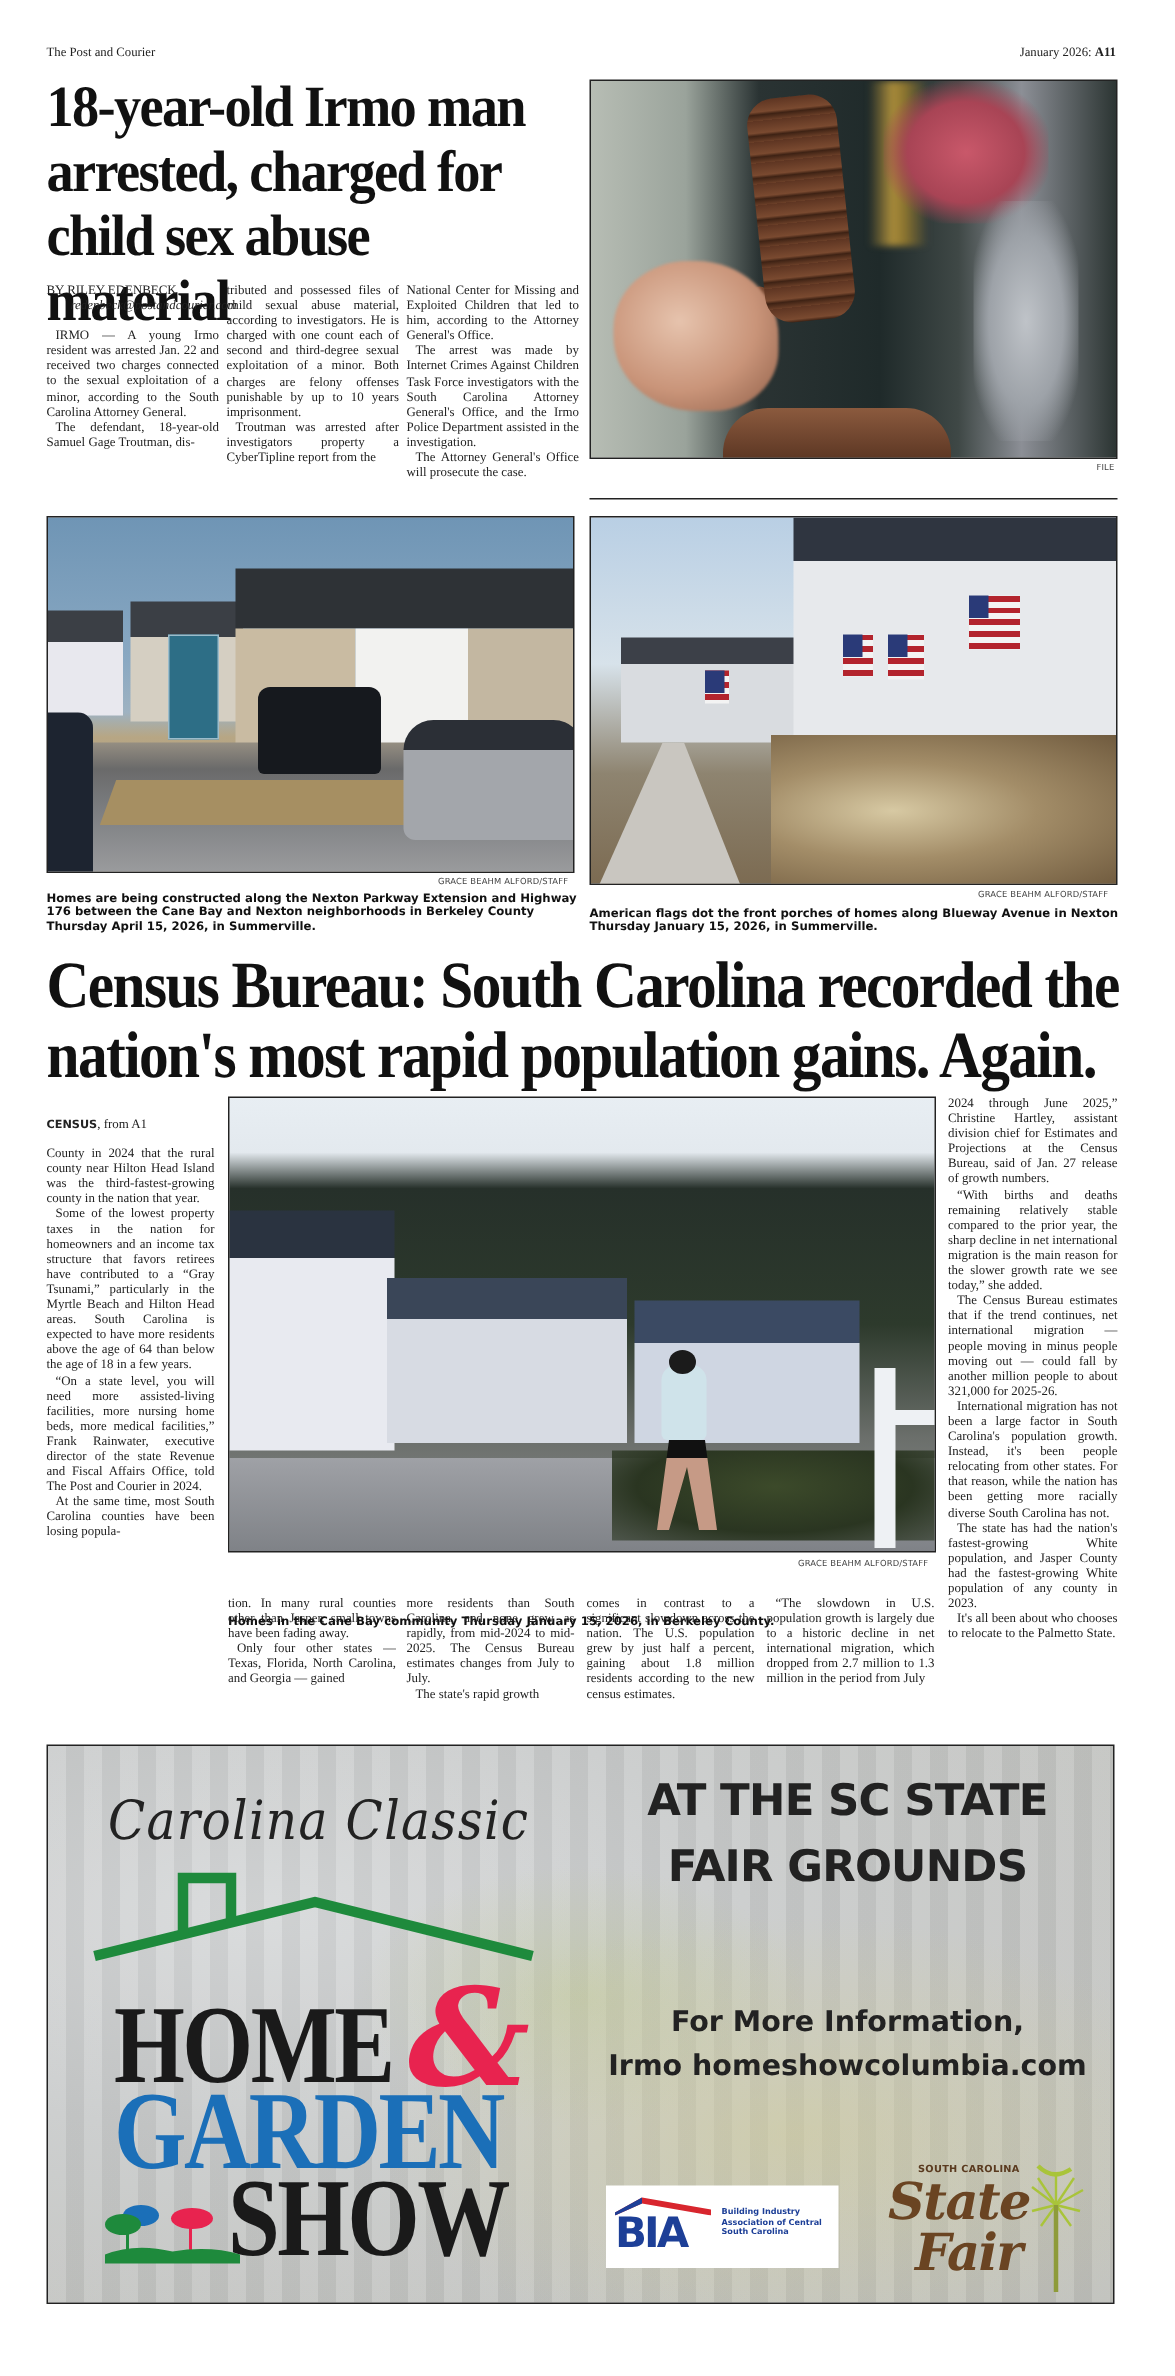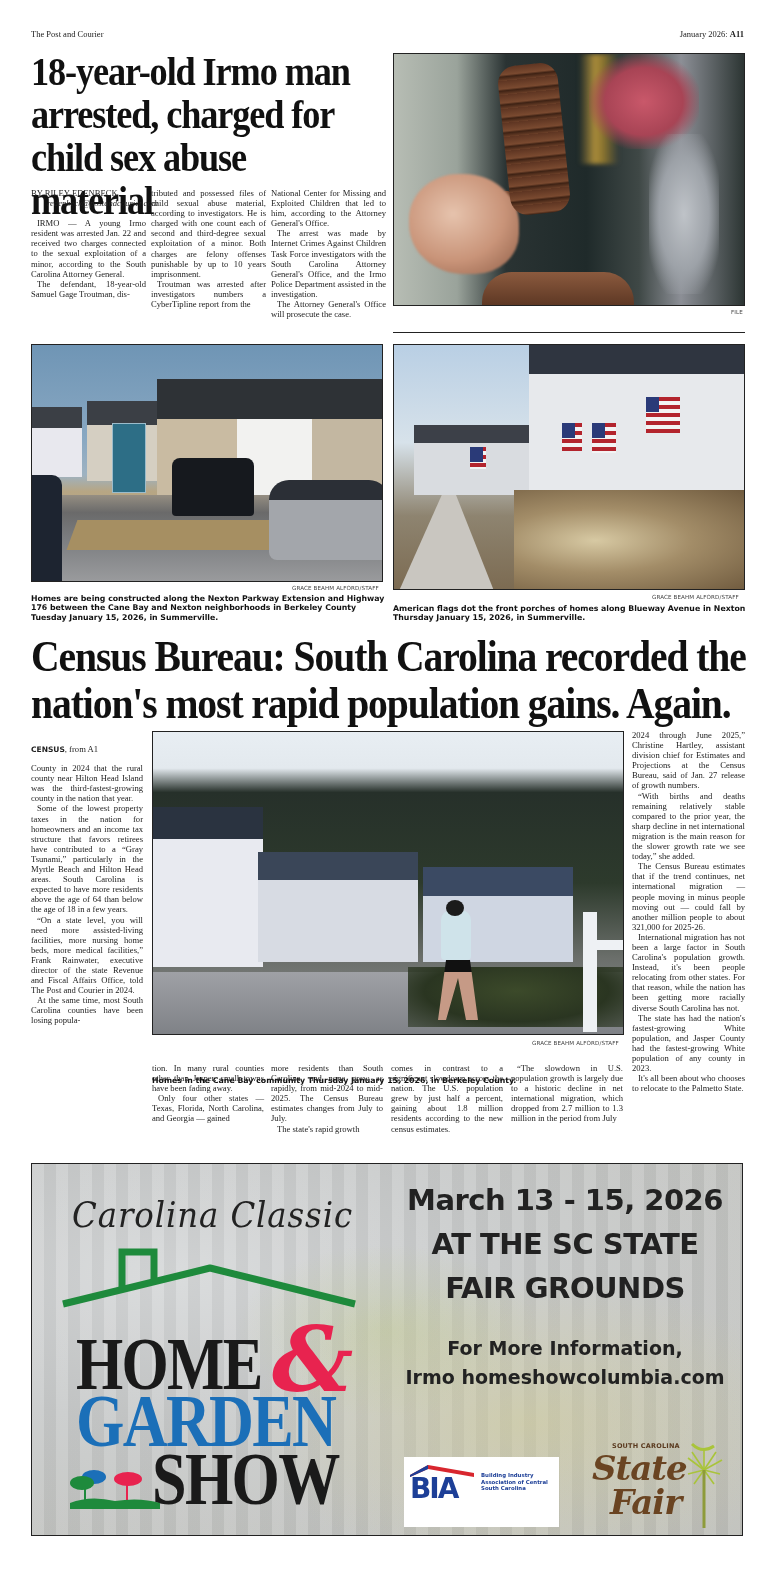--- a/index.html
+++ b/index.html
@@ -90,21 +90,21 @@
       repeating-linear-gradient(90deg, rgba(255,255,255,0.08) 0 12px, rgba(0,0,0,0.04) 12px 24px); }
   .ad-script { position:absolute; left:40px; top:30px; font-family: "DejaVu Serif", serif; font-style: italic; font-size: 36px; color: #222; letter-spacing: 1px; transform: scaleX(0.9); transform-origin:left top; }
   .ad-roof { position:absolute; left:28px; top:82px; }
   .ad-home { position:absolute; left:44px; top:165px; font-family: "Liberation Serif", serif; font-weight:bold; font-size: 74px; line-height: 70px; color: #1a1a1a; letter-spacing: -2px; transform: scaleX(0.82); transform-origin:left top; }
   .ad-amp { position:absolute; left:240px; top:150px; font-family: "DejaVu Serif", serif; font-style: italic; font-weight: bold; font-size: 90px; line-height: 90px; color: #e8234f; }
   .ad-garden { position:absolute; left:44px; top:222px; font-family: "Liberation Serif", serif; font-weight:bold; font-size: 74px; line-height: 70px; color: #1b6fb8; letter-spacing: -2px; transform: scaleX(0.84); transform-origin:left top; }
   .ad-show { position:absolute; left:120px; top:280px; font-family: "Liberation Serif", serif; font-weight:bold; font-size: 74px; line-height: 70px; color: #1a1a1a; letter-spacing: -2px; transform: scaleX(0.84); transform-origin:left top; }
   .ad-trees { position:absolute; left:38px; top:303px; }
   .ad-dates { position:absolute; left:363px; top:14px; width:340px; text-align:center; font-family: "DejaVu Sans", sans-serif; font-weight: bold; color: #222; font-size: 29px; line-height: 44px; letter-spacing: -0.5px; }
   .ad-info { position:absolute; left:363px; top:170px; width:340px; text-align:center; font-family: "DejaVu Sans", sans-serif; color: #222; font-size: 19px; line-height: 29px; font-weight: bold; }
-  .bia { position:absolute; left:372px; top:293px; width:155px; height:70px; background:#ffffff; }
+  .bia { position:absolute; left:372px; top:293px; width:155px; height:55px; background:#ffffff; }
   .bia-roof { position:absolute; left:6px; top:6px; width:64px; height:14px; }
   .bia-letters { position:absolute; left:6px; top:17px; font-family: "DejaVu Sans", sans-serif; font-weight:bold; font-size: 28px; color: #1d3f97; letter-spacing: -2px; line-height: 30px; }
   .bia-text { position:absolute; left:77px; top:15px; width:78px; font-family: "DejaVu Sans", sans-serif; font-weight:bold; font-size: 5.4px; line-height: 6.6px; color: #1d3f97; }
   .fair { position:absolute; left:556px; top:270px; width:140px; height:100px; }
   .fair-sc { position:absolute; left:24px; top:8px; font-family: "DejaVu Sans", sans-serif; font-weight:bold; font-size: 6.5px; color:#5a3a1f; letter-spacing: 0.2px; }
   .fair-state { position:absolute; left:4px; top:14px; font-family: "DejaVu Serif", serif; font-style: italic; font-weight: bold; font-size: 34px; color:#6a4422; letter-spacing:-1px; }
   .fair-fair { position:absolute; left:22px; top:48px; font-family: "DejaVu Serif", serif; font-style: italic; font-weight: bold; font-size: 34px; color:#6a4422; letter-spacing:-1px; }
   .fair-palm { position:absolute; left:96px; top:6px; }
 </style>
 </head>
@@ -121,21 +121,21 @@
 <div class="abs col" style="left:31px; top:188px; width:115px;">
   <div class="byline">
     <div>BY RILEY EDENBECK</div>
     <div class="email">redenbeck@postandcourier.com</div>
   </div>
   <p>IRMO — A young Irmo resident was arrested Jan. 22 and received two charges connected to the sexual exploitation of a minor, according to the South Carolina Attorney General.</p>
   <p>The defendant, 18-year-old Samuel Gage Troutman, dis-</p>
 </div>
 <div class="abs col" style="left:151px; top:188px; width:115px;">
   <p class="noindent">tributed and possessed files of child sexual abuse material, according to investigators. He is charged with one count each of second and third-degree sexual exploitation of a minor. Both charges are felony offenses punishable by up to 10 years imprisonment.</p>
-  <p>Troutman was arrested after investigators numbers a CyberTipline report from the</p>
+  <p>Troutman was arrested after investigators property a CyberTipline report from the</p>
 </div>
 <div class="abs col" style="left:271px; top:188px; width:115px;">
   <p class="noindent">National Center for Missing and Exploited Children that led to him, according to the Attorney General's Office.</p>
   <p>The arrest was made by Internet Crimes Against Children Task Force investigators with the South Carolina Attorney General's Office, and the Irmo Police Department assisted in the investigation.</p>
   <p>The Attorney General's Office will prosecute the case.</p>
 </div>
 
 <div class="photo gavel-photo">
   <div class="robe-yellow"></div>
   <div class="robe-red"></div>
@@ -156,21 +156,21 @@
   <div class="wall2"></div>
   <div class="wall3"></div>
   <div class="road"></div>
   <div class="grass"></div>
   <div class="sign"></div>
   <div class="jeep"></div>
   <div class="car"></div>
   <div class="darkcar"></div>
 </div>
 <div class="credit" style="left:292px; top:585px;">GRACE BEAHM ALFORD/STAFF</div>
-<div class="caption" style="left:31px; top:594px; width:355px;">Homes are being constructed along the Nexton Parkway Extension and Highway 176 between the Cane Bay and Nexton neighborhoods in Berkeley County Tuesday January 15, 2026, in Summerville.</div>
+<div class="caption" style="left:31px; top:594px; width:355px;">Homes are being constructed along the Nexton Parkway Extension and Highway 176 between the Cane Bay and Nexton neighborhoods in Berkeley County Thursday April 15, 2026, in Summerville.</div>
 
 <div class="photo flags-photo">
   <div class="house2"></div>
   <div class="house"></div>
   <div class="grass"></div>
   <div class="walk"></div>
   <div class="flag" style="left:252px; top:52px; width:34px; height:36px;"></div>
   <div class="flag" style="left:198px; top:78px; width:24px; height:30px;"></div>
   <div class="flag" style="left:168px; top:78px; width:20px; height:28px;"></div>
   <div class="flag" style="left:76px; top:102px; width:16px; height:22px;"></div>
@@ -250,21 +250,20 @@
   <svg class="ad-trees" width="90" height="45" viewBox="0 0 90 45">
     <ellipse cx="24" cy="10" rx="12" ry="7" fill="#1b6fb8"></ellipse>
     <ellipse cx="12" cy="16" rx="12" ry="7" fill="#1e8a3c"></ellipse>
     <ellipse cx="58" cy="12" rx="14" ry="7" fill="#e8234f"></ellipse>
     <rect x="14" y="18" width="2" height="16" fill="#1e8a3c"></rect>
     <rect x="56" y="18" width="2" height="16" fill="#e8234f"></rect>
     <path d="M0 36 Q20 28 45 34 Q70 30 90 36 L90 42 L0 42 Z" fill="#1e8a3c"></path>
   </svg>
 
   <div class="ad-dates">
-    <div>March 13 - 15, 2026</div>
     <div>AT THE SC STATE</div>
     <div>FAIR GROUNDS</div>
   </div>
 
   <div class="ad-info">
     <div>For More Information,</div>
     <div>Irmo homeshowcolumbia.com</div>
   </div>
 
   <div class="bia">

